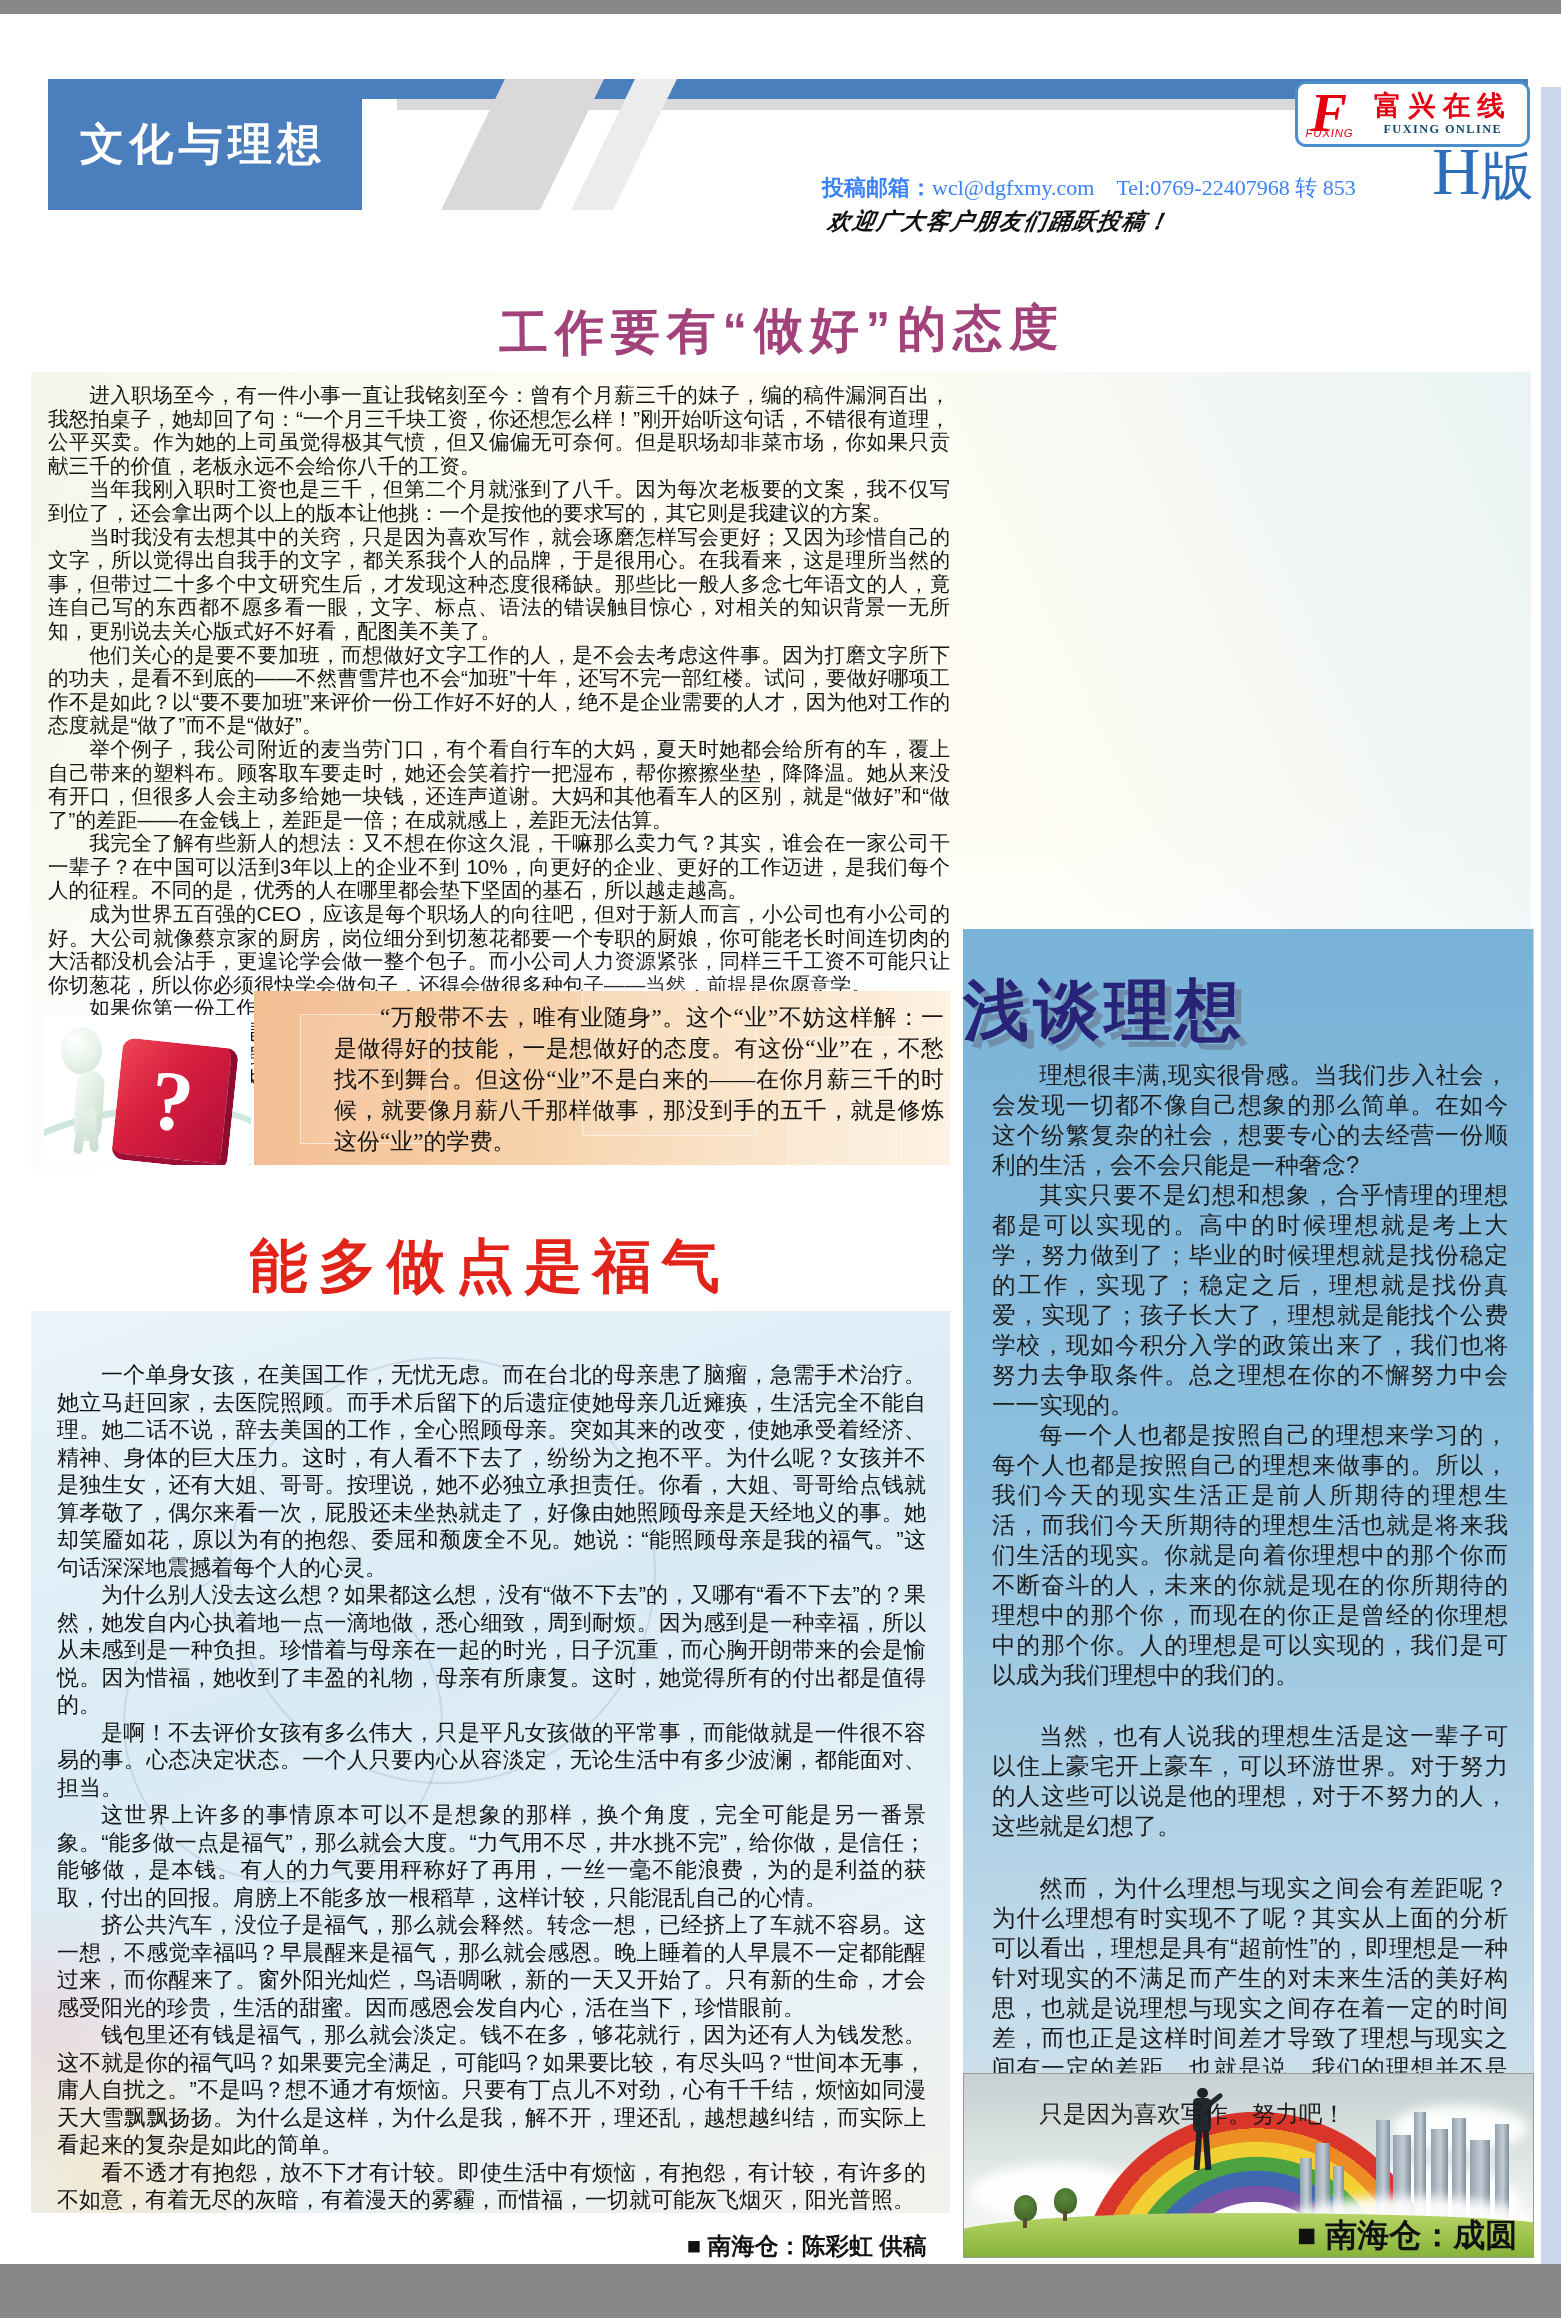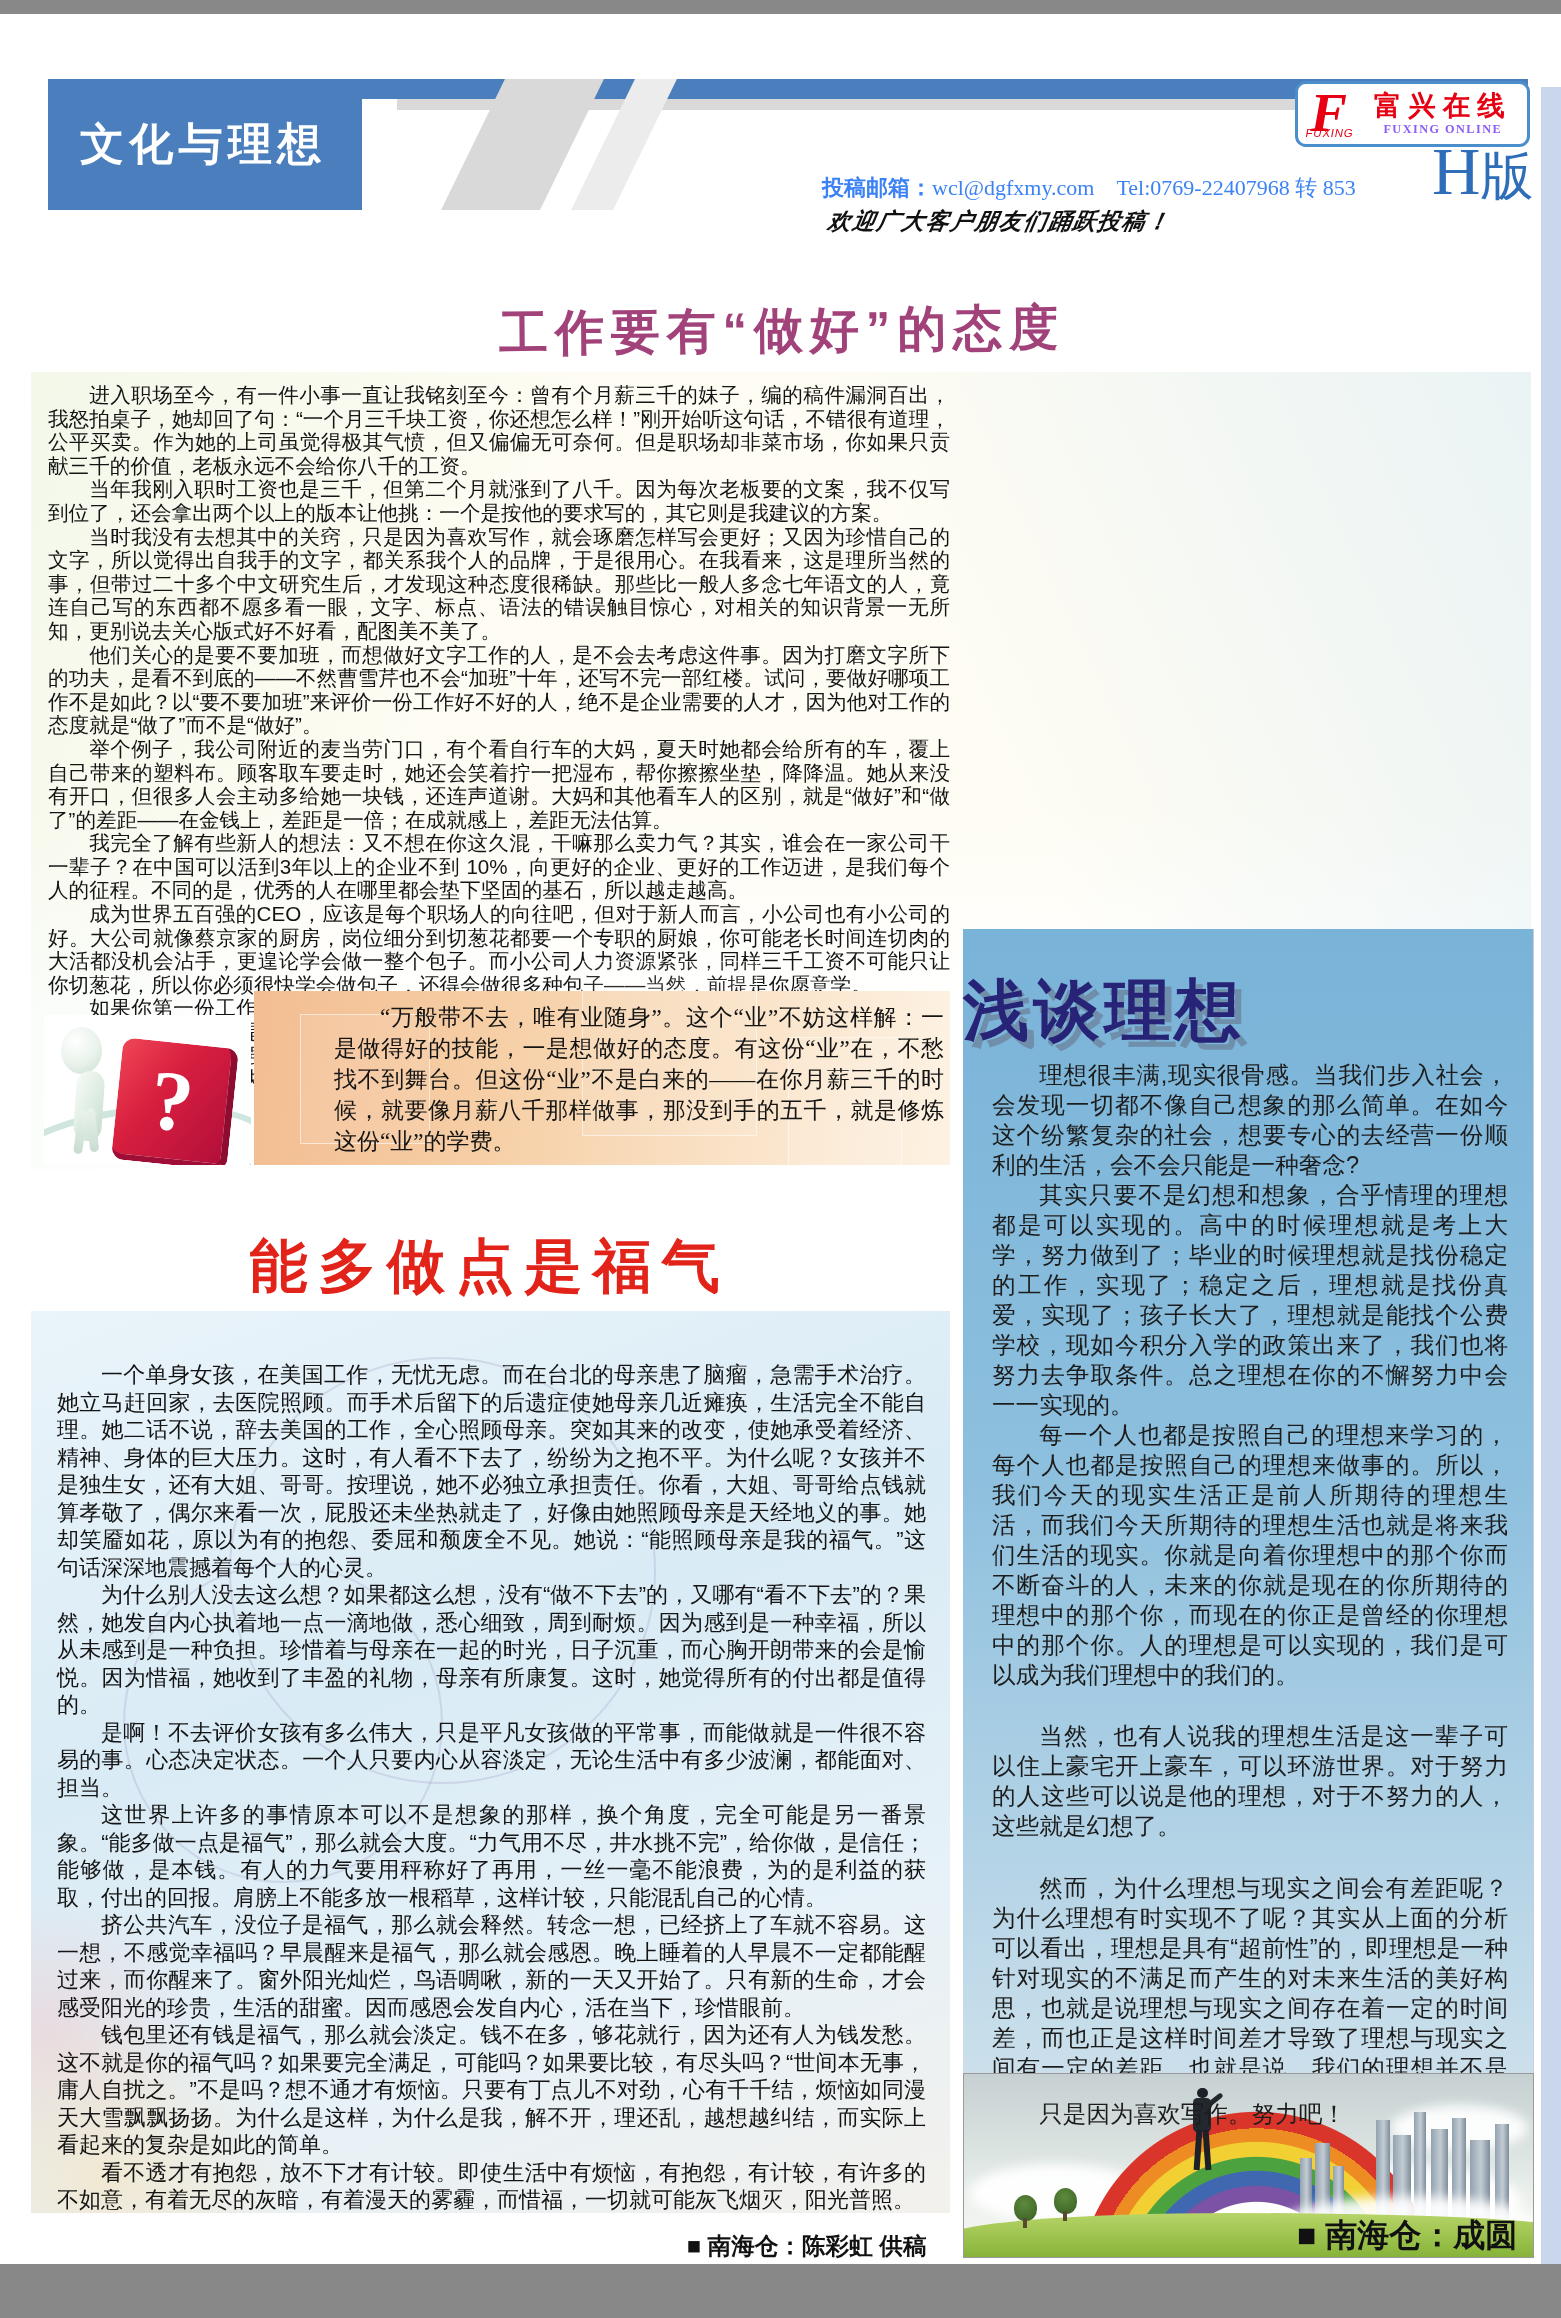--- a/index.html
+++ b/index.html
@@ -21,21 +21,21 @@
   .title-box .t { color:#fff; font-size:44px; font-weight:bold; letter-spacing:5.3px; }
   .logo-box {
     position:absolute; left:1295px; top:67px; width:235px; height:66px; background:#fff;
     border:3.1px solid #4a8ecb; border-radius:10.7px; display:flex; align-items:center; padding:3.1px 6.1px 3.1px 7.6px;
   }
   .logo-f-wrap { width:59px; position:relative; height:100%; }
   .logo-f { position:absolute; left:4.6px; top:-6.1px; font-family:"Liberation Serif",serif; font-style:italic; font-weight:bold; font-size:55px; color:#e60012; }
   .logo-mark { position:absolute; left:0px; bottom:1.5px; font-size:11.4px; font-weight:normal; font-style:italic; color:#e60012; letter-spacing:0.8px; }
   .logo-right { flex:1; text-align:center; }
   .logo-cn { color:#e60012; font-size:27.5px; font-weight:bold; letter-spacing:6.9px; line-height:30.5px; }
-  .logo-en { color:#8b5cf6; font-family:"Liberation Serif",serif; font-size:12.2px; font-weight:bold; letter-spacing:1.5px; }
+  .logo-en { color:#0c4a6e; font-family:"Liberation Serif",serif; font-size:12.2px; font-weight:bold; letter-spacing:1.5px; }
   .edition { position:absolute; left:1432px; top:127px; color:#2e6db8; font-weight:normal; }
   .edition .h { font-family:"Liberation Serif",serif; font-size:67px; line-height:61px; }
   .edition .b { font-size:53px; }
   .mail-line { position:absolute; left:822px; top:159px; font-size:22px; color:#3b82f6; white-space:nowrap; }
   .mail-line .lbl { font-weight:bold; }
   .mail-line .rest { font-family:"Liberation Serif",serif; }
   .welcome-line { position:absolute; left:828px; top:192px; font-size:23px; font-weight:bold; color:#111;
     font-style:italic; transform:skewX(-10deg); letter-spacing:1.5px; }
   
   .a1-bg { position:absolute; left:30.5px; top:358px; width:1500px; height:797px;

